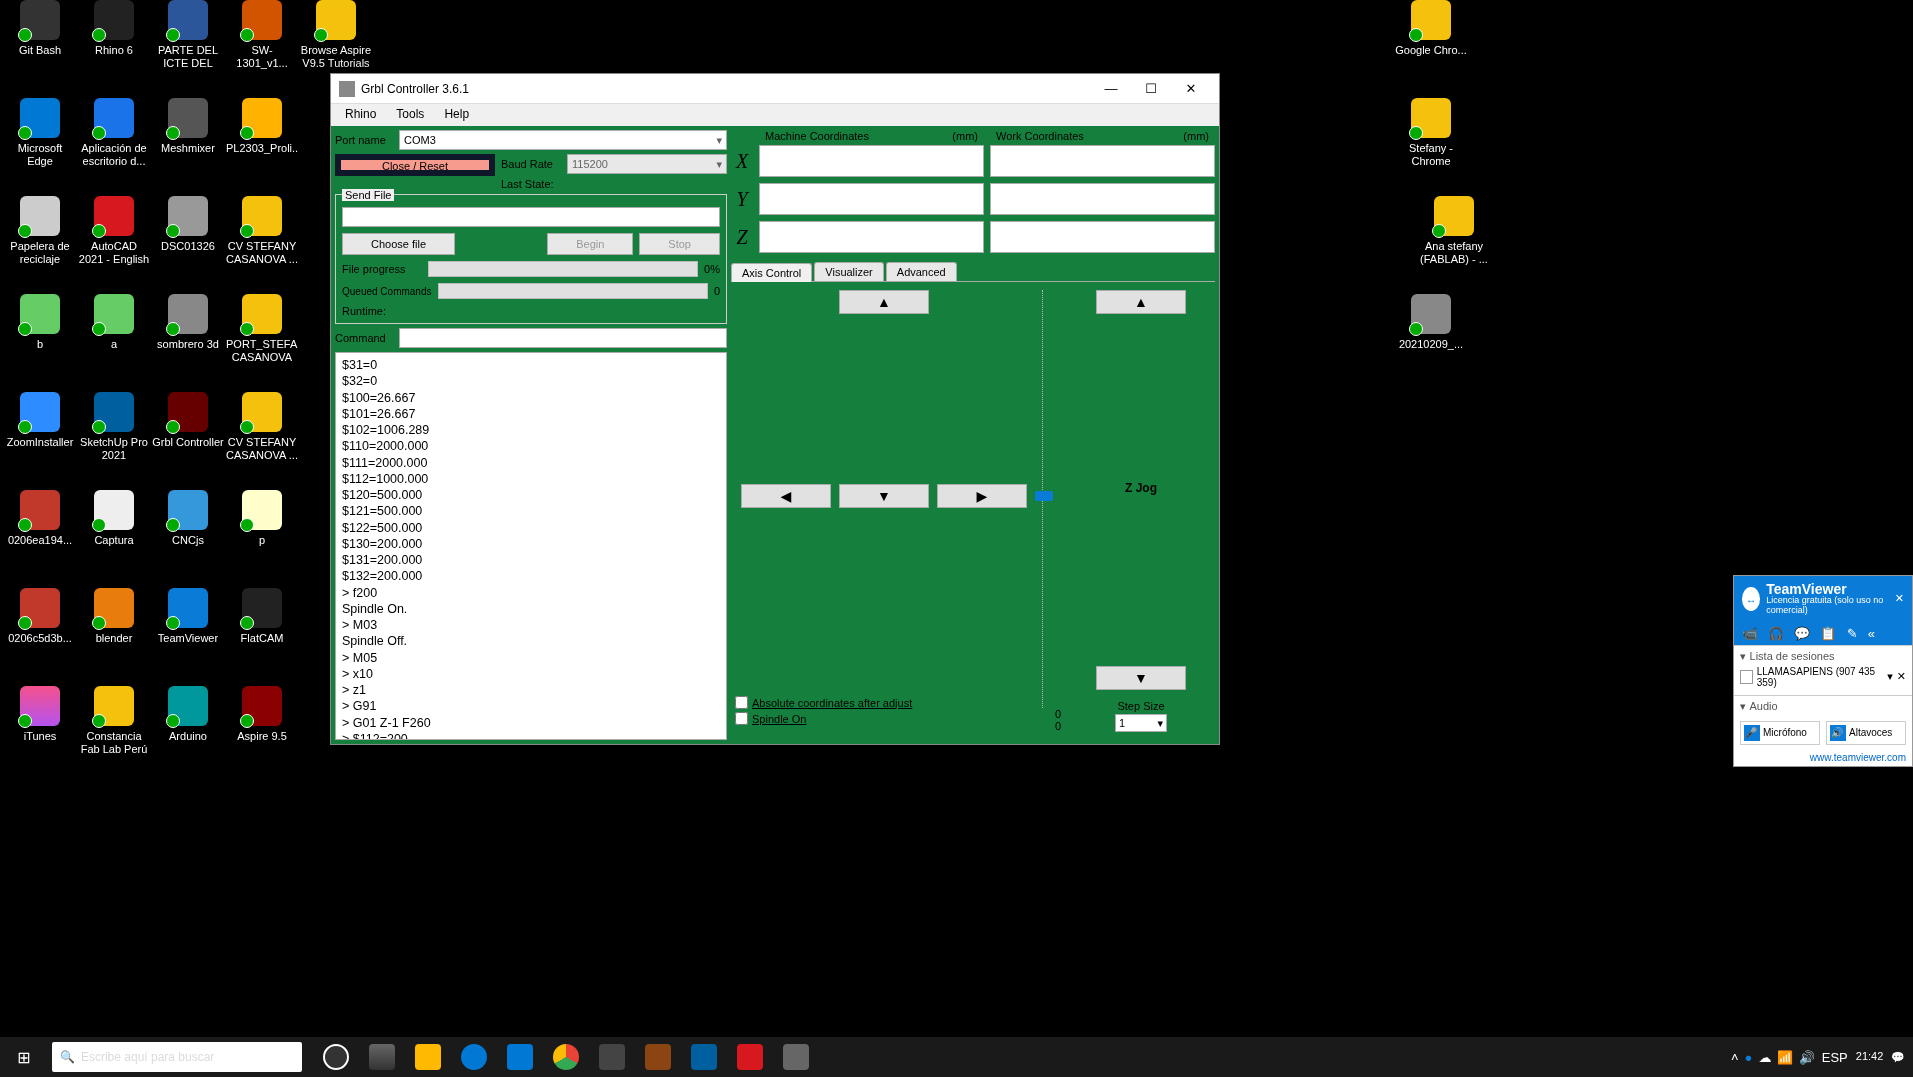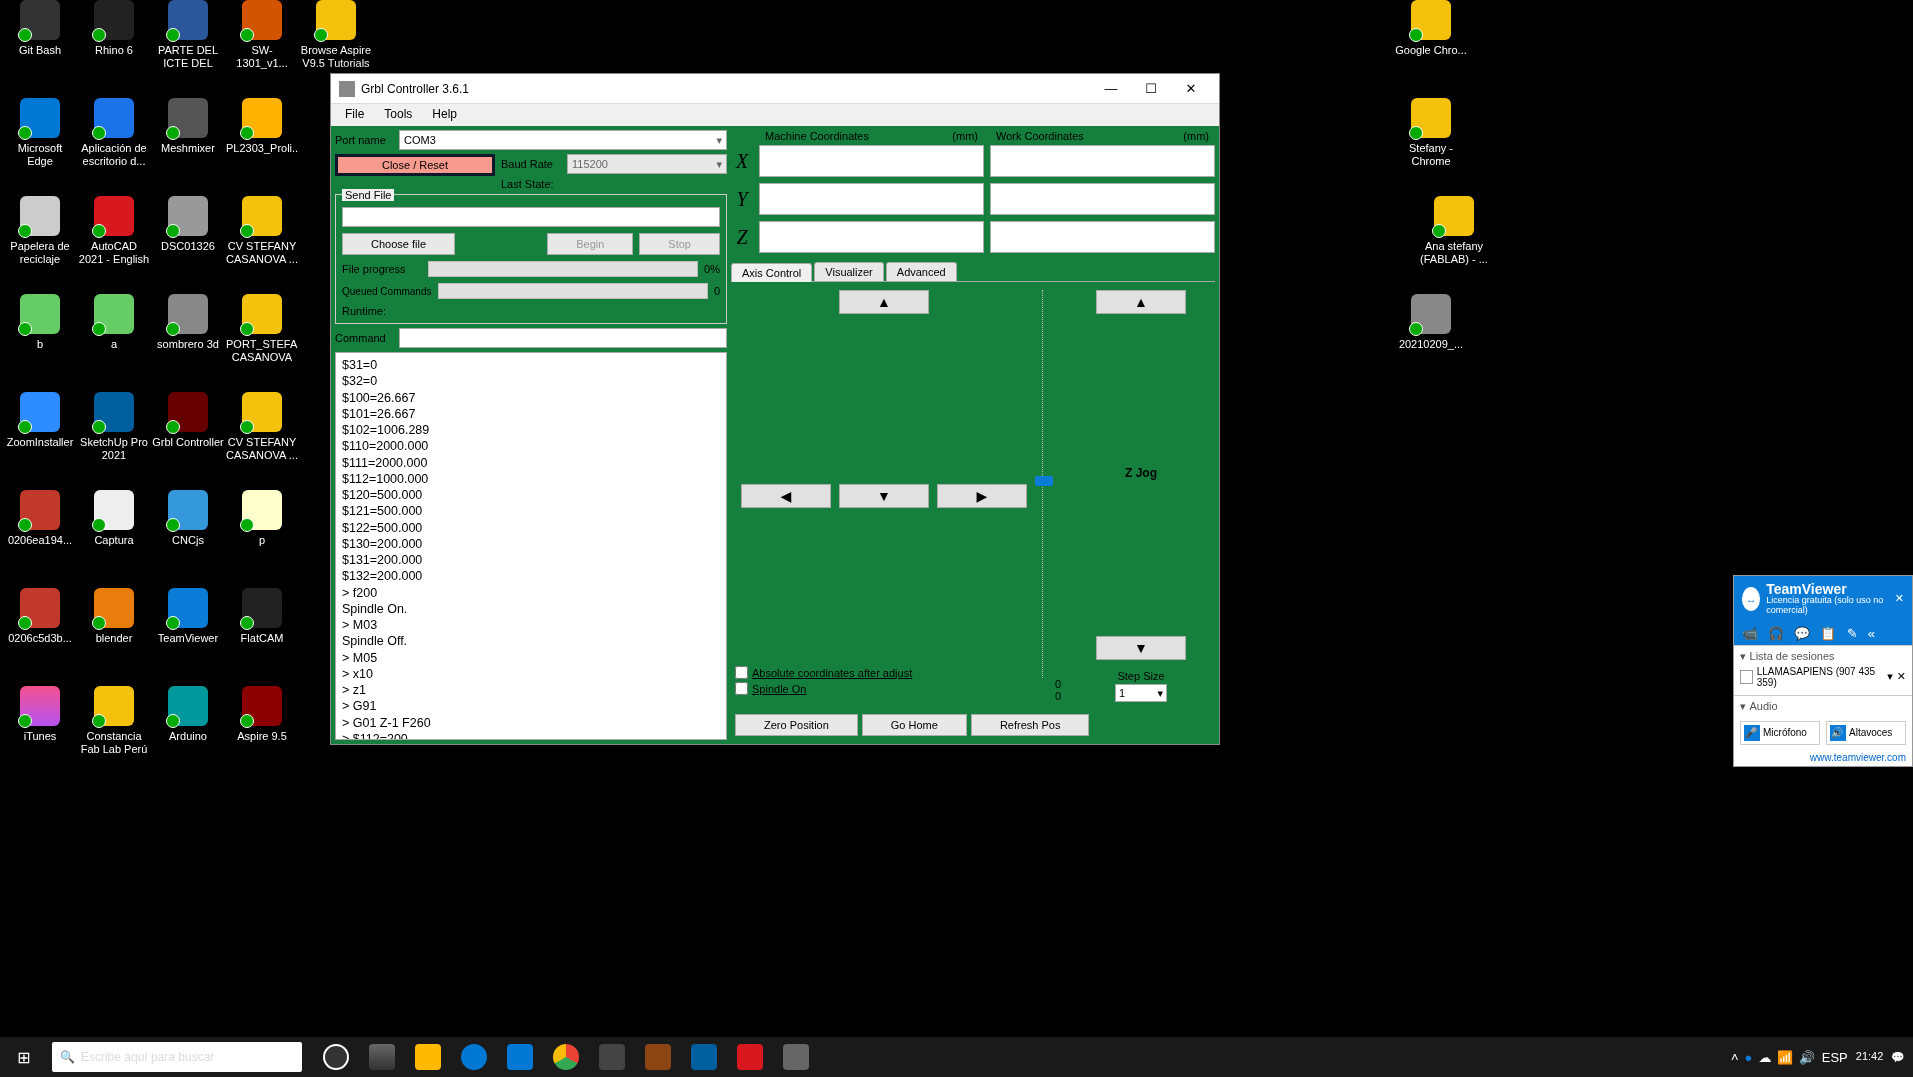--- a/index.html
+++ b/index.html
@@ -26,21 +26,21 @@
 .body { flex: 1; display: flex; padding: 4px; gap: 4px; overflow: hidden; }
 .leftpane { width: 392px; display: flex; flex-direction: column; gap: 4px; justify-content: flex-end; }
 .rightpane { flex: 1; display: flex; flex-direction: column; }
 
 .row { display: flex; align-items: center; gap: 6px; font-size: 11px; }
 .row label { min-width: 58px; }
 .combo { flex: 1; height: 20px; border: 1px solid #aaa; background: #fff; font-size: 11px; padding: 0 4px; display: flex; align-items: center; justify-content: space-between; }
 .combo.dis { background: #e8e8e8; color: #666; }
 .combo::after { content: "▾"; color: #666; }
 
-.closereset { height: 22px; background: #f79b8e; border: 3px solid #0f172a; font-size: 11px; cursor: pointer; }
+.closereset { height: 22px; background: #f79b8e; border: 6px solid #0f172a; font-size: 11px; cursor: pointer; }
 
 .groupbox { border: 1px solid #ccc; padding: 6px; font-size: 11px; display: flex; flex-direction: column; gap: 6px; }
 .groupbox .gtitle { margin-top: -12px; background: #f0f0f0; width: fit-content; padding: 0 3px; }
 
 input[type=text].inp { height: 20px; border: 1px solid #aaa; background: #fff; padding: 0 4px; font-size: 11px; width: 100%; }
 .btn { height: 22px; border: 1px solid #aaa; background: #e8e8e8; font-size: 11px; padding: 0 28px; cursor: pointer; }
 .btn:disabled { color: #999; }
 .progress { flex: 1; height: 16px; background: #e0e0e0; border: 1px solid #bbb; }
 
 .cmdcombo { flex: 1; height: 20px; border: 1px solid #aaa; background: #fff; }
@@ -339,21 +339,21 @@
   <div class="titlebar">
     <div class="ticon"></div>
     <div class="title">Grbl Controller 3.6.1</div>
     <div class="winbtns">
       <div class="winbtn">—</div>
       <div class="winbtn">☐</div>
       <div class="winbtn close">✕</div>
     </div>
   </div>
   <div class="menubar">
-    <span>File</span>
+    <span>Rhino</span>
     <span>Tools</span>
     <span>Help</span>
   </div>
   <div class="body">
     <div class="leftpane">
       <div class="row">
         <label>Port name</label>
         <div class="combo">
             <span>COM3</span>
           </div>
@@ -502,25 +502,20 @@
           <div style="height:10px"></div>
           <div class="steprow">
             <span>Step Size</span>
             <div class="stepcombo">
                 <span>1</span>
               </div>
           </div>
         </div>
       </div>
 
-      <div class="footer">
-        <button class="btn">Zero Position</button>
-        <button class="btn">Go Home</button>
-        <button class="btn">Refresh Pos</button>
-      </div>
     </div>
   </div>
 </div>
 
 <div class="tv">
   <div class="tvhead">
     <div class="tvlogo">↔</div>
     <div>
       <div class="tvt">TeamViewer</div>
       <div class="tvs">Licencia gratuita (solo uso no comercial)</div>

